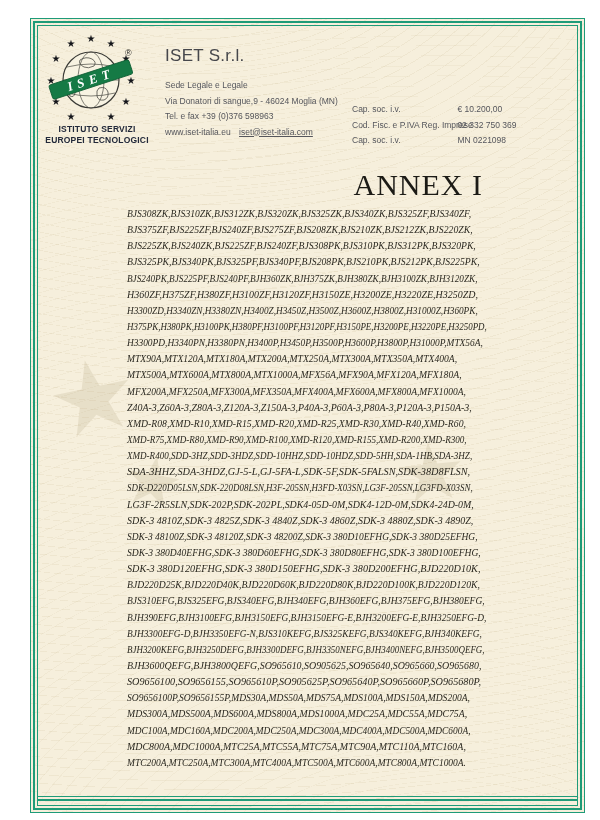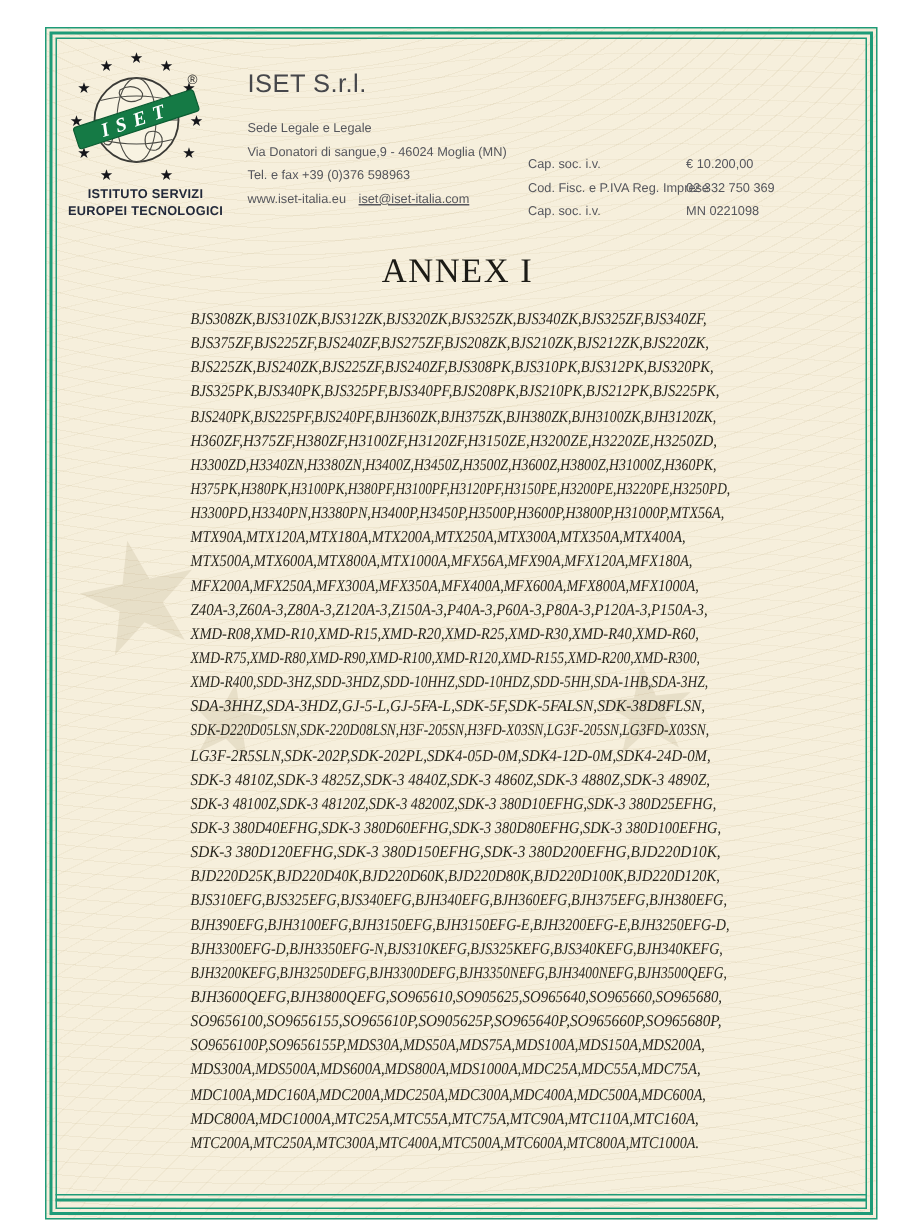--- a/index.html
+++ b/index.html
@@ -24,22 +24,22 @@
             font-size:8.5px;font-weight:bold;letter-spacing:0.2px;line-height:11px;color:#22293a;}
   .company{position:absolute;left:135px;top:28px;font-size:17px;color:#46474b;letter-spacing:0.3px;}
   .contact{position:absolute;left:135px;top:60px;font-size:8.5px;color:#55565c;}
   .contact div{height:15.5px;line-height:15.5px;white-space:nowrap;}
   .contact a{color:#55565c;text-decoration:none;}
   .contact a.u{text-decoration:underline;margin-left:6px;}
   .registry{position:absolute;left:322px;top:60px;font-size:8.5px;color:#55565c;margin-top:24px;}
   .reg-row{height:15.5px;line-height:15.5px;white-space:nowrap;}
   .reg-label{display:inline-block;width:103px;}
   .reg-value{display:inline-block;}
-  .annex-title{position:absolute;left:97px;top:150px;width:356px;text-align:center;
-               font-family:"Liberation Serif",serif;font-size:23px;letter-spacing:1px;color:#1c1b16;}
+  .annex-title{position:absolute;left:97px;top:150px;width:356px;text-align:right;
+               font-family:"Liberation Serif",serif;font-size:30px;letter-spacing:1px;color:#1c1b16;}
   .annex-body{position:absolute;left:97px;top:187px;width:356px;
               font-family:"Liberation Serif",serif;font-size:11px;color:#2a2820;font-style:italic;}
   .code-line{height:16.15px;line-height:16.15px;white-space:nowrap;overflow:visible;}
   .code-line>span{display:inline-block;white-space:nowrap;transform-origin:0 50%;}
 </style>
 </head>
 <body>
 
 <div class="page">
   <div class="paper">

